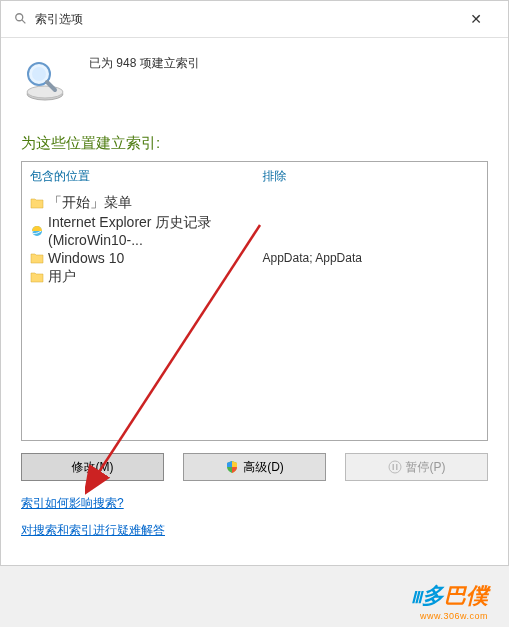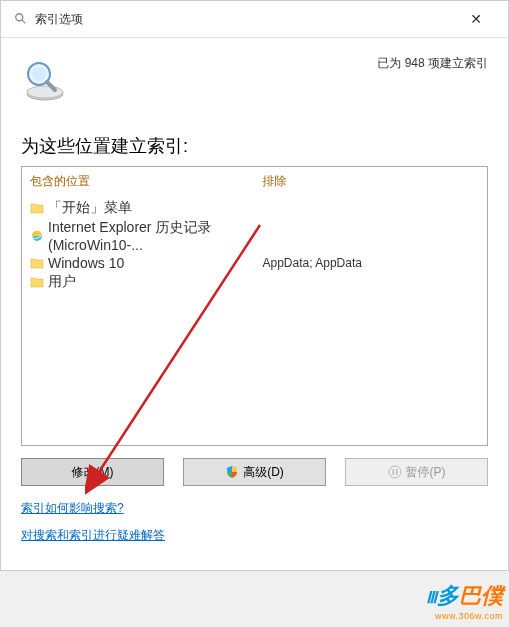--- a/index.html
+++ b/index.html
@@ -3,39 +3,39 @@
   <meta charset="utf-8">
   <style>
     * { box-sizing: border-box; margin: 0; padding: 0; font-family: "Microsoft YaHei", "Segoe UI", sans-serif; }
     body { background: #f0f0f0; width: 509px; height: 627px; overflow: hidden; position: relative; }
     .window { background: #ffffff; width: 509px; border: 1px solid #cccccc; }
     .titlebar { display: flex; align-items: center; padding: 6px 12px; border-bottom: 1px solid #e0e0e0; }
     .titlebar-icon { width: 16px; height: 16px; margin-right: 6px; display: flex; align-items: center; justify-content: center; }
     .titlebar-title { font-size: 12px; flex: 1; color: #333; }
     .close-btn { width: 40px; height: 24px; display: flex; align-items: center; justify-content: center; cursor: pointer; font-size: 14px; color: #333; }
     .content { padding: 12px 20px 16px 20px; }
-    .status-row { display: flex; align-items: flex-start; margin-bottom: 4px; justify-content: space-between; }
+    .status-row { display: flex; align-items: flex-start; margin-bottom: 4px; }
     .mag-icon { width: 48px; height: 48px; margin-right: 20px; margin-top: 6px; flex-shrink: 0; }
     .status-text { font-size: 12px; line-height: 2.2; color: #333; }
-    .section-label { font-size: 18px; color: #000000; margin: 30px 0 8px 0; }
+    .section-label { font-size: 15px; color: #4d7c0f; margin: 30px 0 8px 0; }
     .locations-box { border: 1px solid #aaaaaa; background: #ffffff; height: 280px; display: flex; }
     .col { flex: 1; padding: 6px 8px; font-size: 12px; }
-    .col-header { font-size: 12px; color: #a16207; padding-bottom: 4px; margin-bottom: 4px; }
+    .col-header { font-size: 12px; color: #0369a1; padding-bottom: 4px; margin-bottom: 4px; }
     .loc-item { display: flex; align-items: center; padding: 1px 0; font-size: 14px; color: #333; }
     .folder-ico { width: 14px; height: 14px; margin-right: 4px; flex-shrink: 0; }
     .exclude-text { font-size: 12px; color: #333; padding-top: 58px; }
     .button-row { display: flex; gap: 19px; margin-top: 12px; }
     .btn { flex: 1; height: 28px; border: 1px solid #999; background: #e1e1e1; font-size: 12px; display: flex; align-items: center; justify-content: center; gap: 4px; cursor: pointer; }
     .btn.highlight { background: #d8d8d8; border: 1px solid #888; }
     .btn.disabled { color: #999; border-color: #bbb; background: #efefef; cursor: default; }
     .shield-ico, .pause-ico { width: 14px; height: 14px; }
     .links { margin-top: 14px; }
     .link { color: #0066cc; font-size: 12px; text-decoration: underline; cursor: pointer; display: block; margin-bottom: 10px; }
     .arrow-overlay { position: absolute; top: 220px; left: 85px; pointer-events: none; z-index: 10; }
-    .watermark { position: absolute; bottom: 6px; right: 6px; font-size: 22px; font-weight: bold; font-style: italic; z-index: 20; }
+    .watermark { position: absolute; bottom: 6px; right: 21px; font-size: 22px; font-weight: bold; font-style: italic; z-index: 20; }
     .wm-blue { color: #0099dd; }
     .wm-orange { color: #ff7700; }
     .wm-url { display: block; font-size: 9px; color: #ff8800; font-style: normal; font-weight: normal; text-align: right; letter-spacing: 0.5px; }
   </style>
 </head>
 <body>
 
 <div class="window">
   <div class="titlebar">
     <span class="titlebar-icon">

